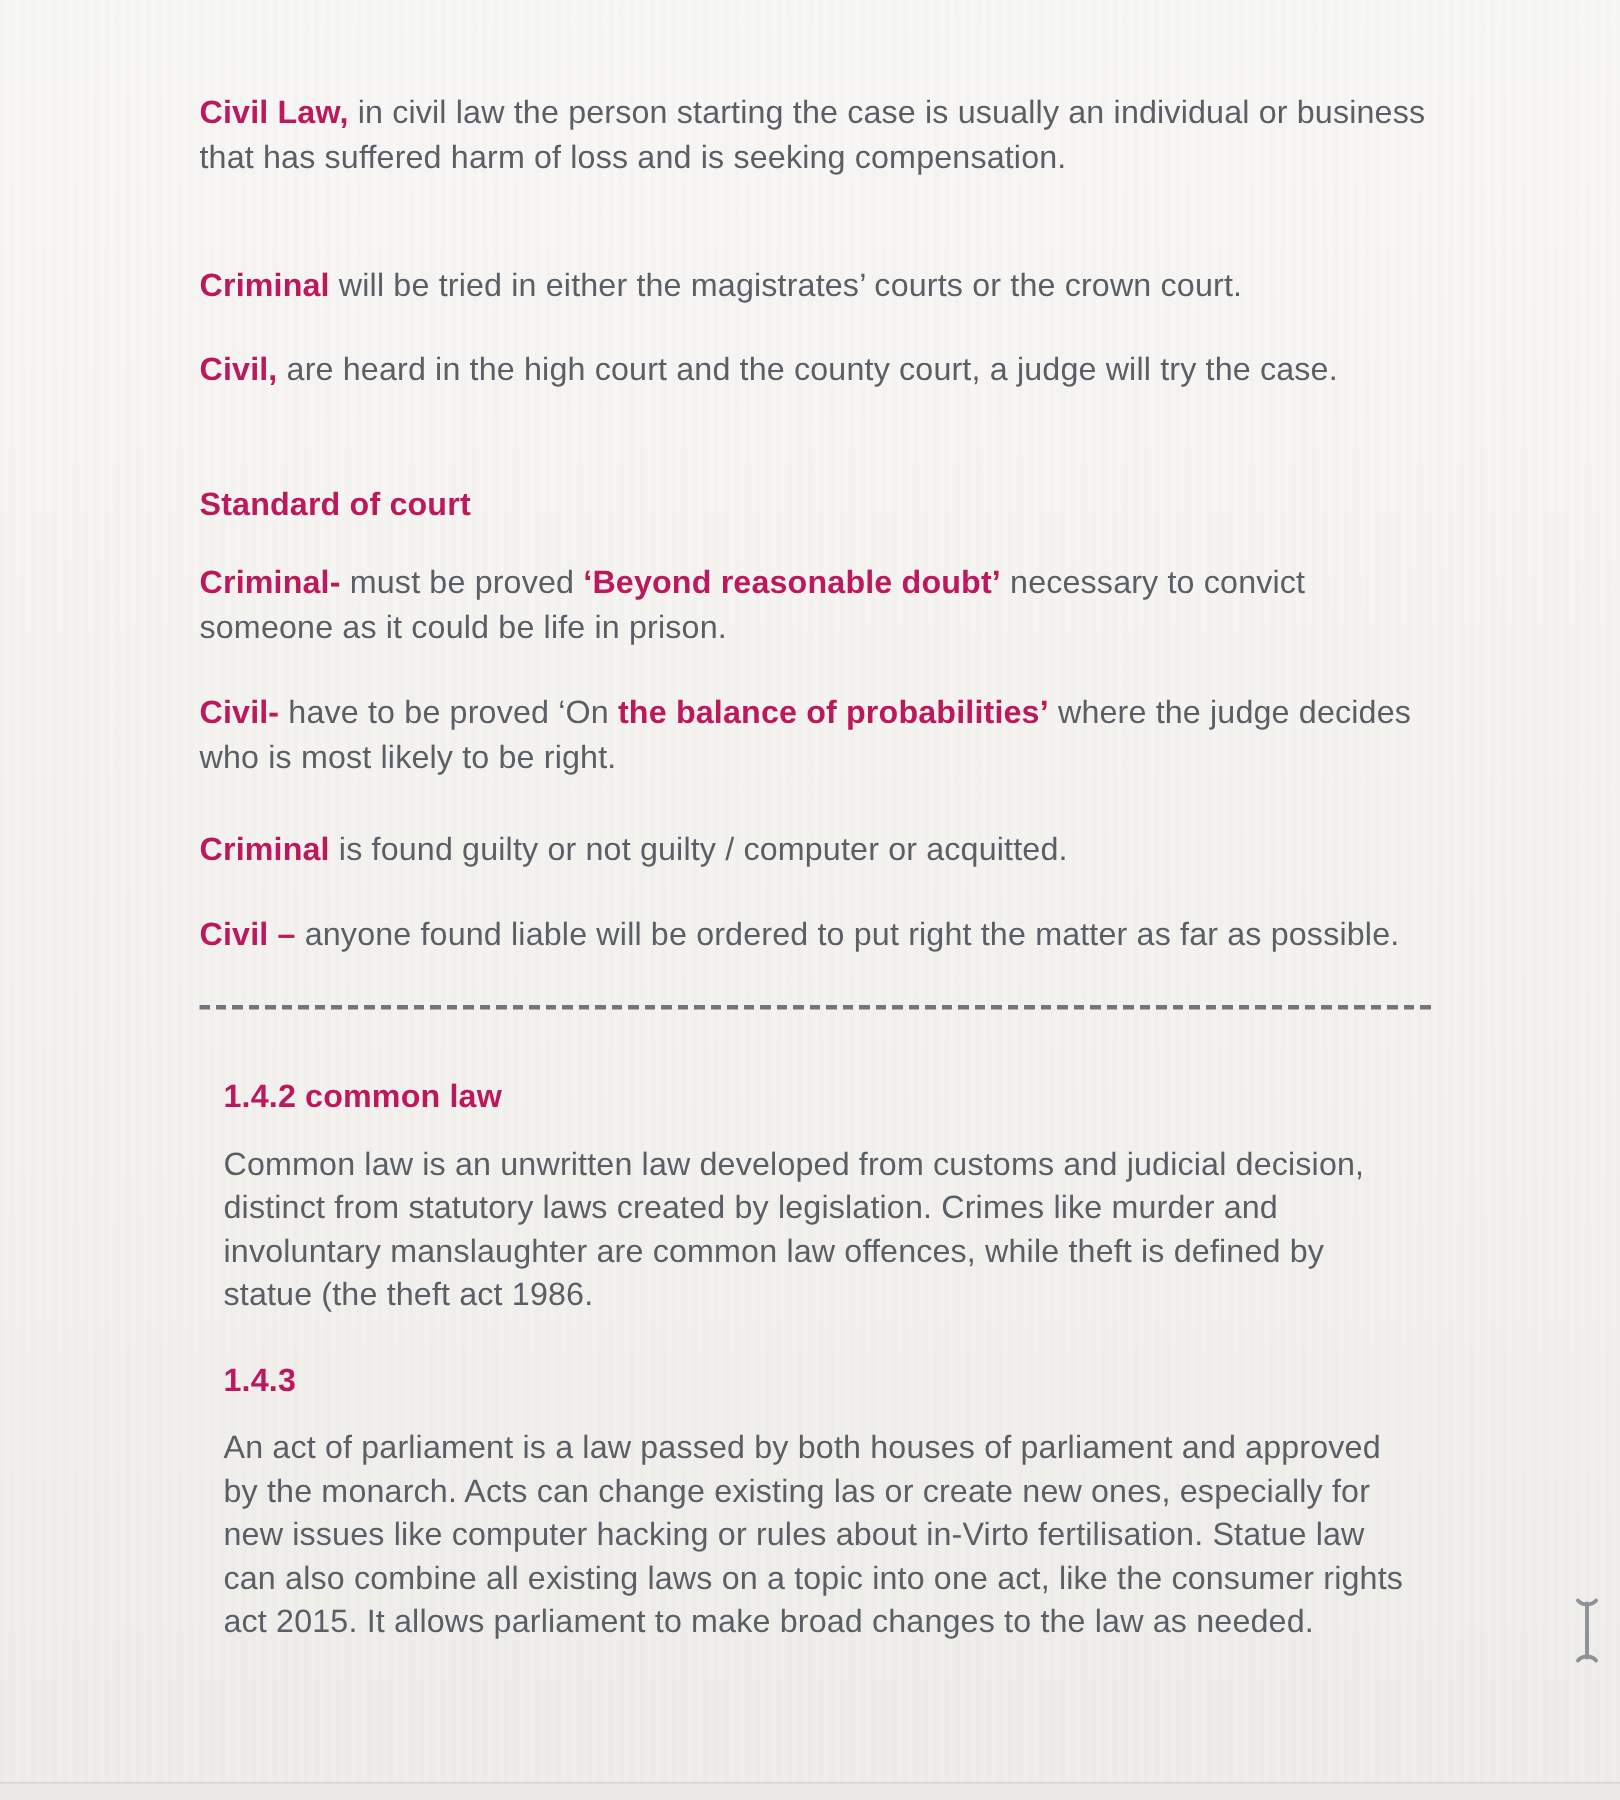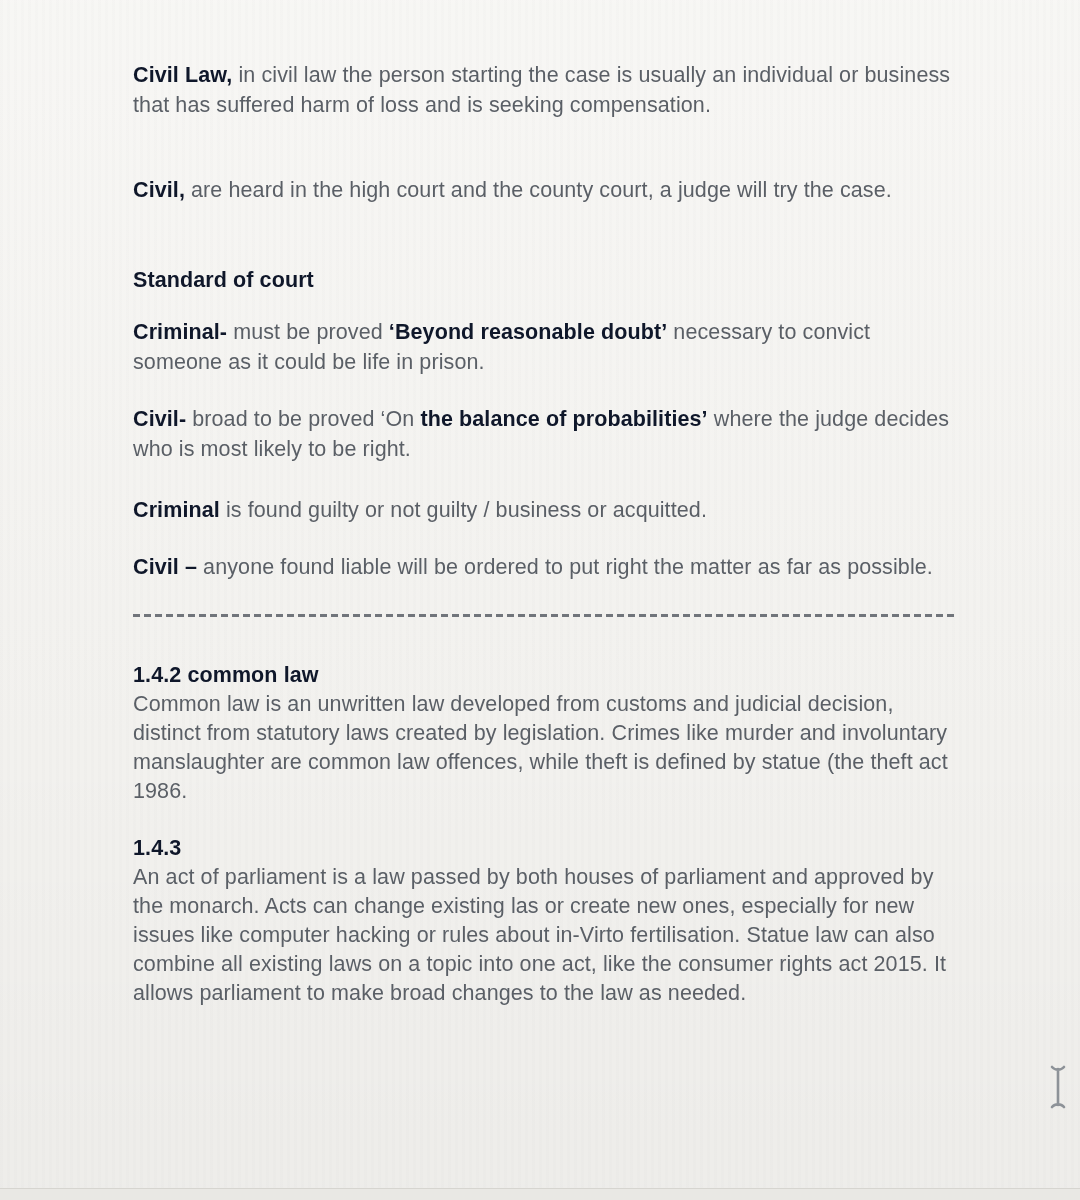--- a/index.html
+++ b/index.html
@@ -26,35 +26,35 @@
   .doc {
     position: absolute;
     left: 133px;
     top: 60px;
     width: 822px;
     font-size: 21.5px;
     line-height: 30px;
     letter-spacing: 0.1px;
   }
   .doc p { margin: 0; }
-  .b { font-weight: bold; color: #0f172a; }
+  .b { font-weight: bold; color: #be185d; }
   .mb55 { margin-bottom: 55px !important; }
   .mb60 { margin-bottom: 60px !important; }
   .mb31 { margin-bottom: 31px !important; }
   .mb27 { margin-bottom: 27px !important; }
   .mb26 { margin-bottom: 26px !important; }
   .mb25 { margin-bottom: 25px !important; }
   .mb22 { margin-bottom: 22px !important; }
   .divider {
     height: 3px;
     margin: 32px 0 44px 0;
     background: repeating-linear-gradient(90deg, #71757b 0 7px, transparent 7px 11px);
   }
   .tight { line-height: 29px; }
-  .tight p { margin: 0; }
+  .tight p { margin: 16px; }
   .gap28 { margin-bottom: 28px !important; }
   .cursor {
     position: absolute;
     left: 1048px;
     top: 1064px;
     width: 20px;
     height: 46px;
   }
   .page-bottom {
     position: absolute;
@@ -69,31 +69,32 @@
 </head>
 <body>
 
 <div class="texture"></div>
 
 <div class="doc">
 
   <p class="mb55"><span class="b">Civil Law,</span><span> in civil law the person starting the case is usually an individual or business that has suffered harm of loss and is seeking compensation.</span></p>
 
 
+  <p class="mb26"><span class="b">Criminal</span><span> will be tried in either the magistrates’ courts or the crown court.</span></p>
 
   <p class="mb60"><span class="b">Civil,</span><span> are heard in the high court and the county court, a judge will try the case.</span></p>
 
   <p class="mb22"><span class="b">Standard of court</span></p>
 
   <p class="mb27"><span class="b">Criminal-</span><span> must be proved </span><span class="b">‘Beyond reasonable doubt’</span><span> necessary to convict someone as it could be life in prison.</span></p>
 
-  <p class="mb31"><span class="b">Civil-</span><span> broad to be proved ‘On </span><span class="b">the balance of probabilities’</span><span> where the judge decides who is most likely to be right.</span></p>
+  <p class="mb31"><span class="b">Civil-</span><span> have to be proved ‘On </span><span class="b">the balance of probabilities’</span><span> where the judge decides who is most likely to be right.</span></p>
 
 
-  <p class="mb27"><span class="b">Criminal</span><span> is found guilty or not guilty / business or acquitted.</span></p>
+  <p class="mb27"><span class="b">Criminal</span><span> is found guilty or not guilty / computer or acquitted.</span></p>
 
   <p><span class="b">Civil –</span><span> anyone found liable will be ordered to put right the matter as far as possible.</span></p>
 
   <div class="divider"></div>
 
   <div class="tight">
     <p><span class="b">1.4.2 common law</span></p>
     <p class="gap28"><span>Common law is an unwritten law developed from customs and judicial decision, distinct from statutory laws created by legislation. Crimes like murder and involuntary manslaughter are common law offences, while theft is defined by statue (the theft act 1986.</span></p>
     <p><span class="b">1.4.3</span></p>
     <p><span>An act of parliament is a law passed by both houses of parliament and approved by the monarch. Acts can change existing las or create new ones, especially for new issues like computer hacking or rules about in-Virto fertilisation. Statue law can also combine all existing laws on a topic into one act, like the consumer rights act 2015. It allows parliament to make broad changes to the law as needed.</span></p>

